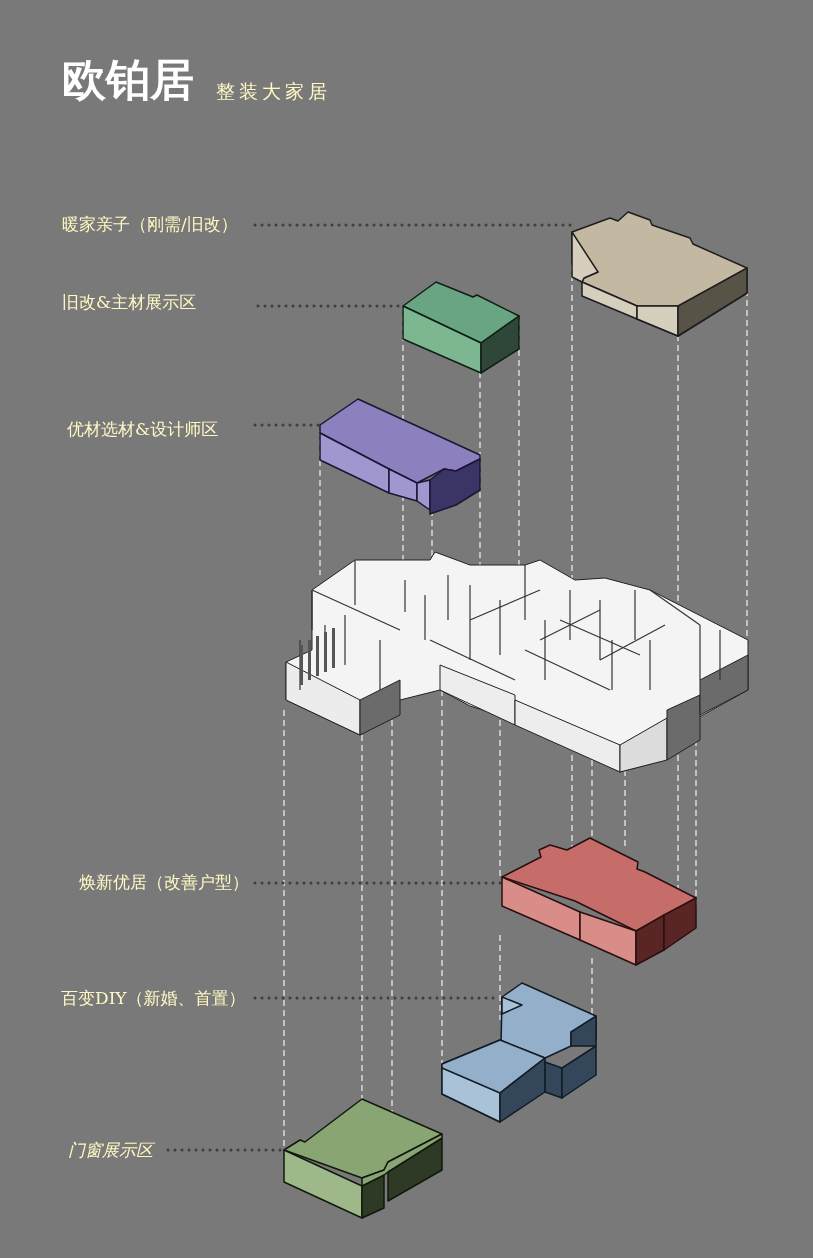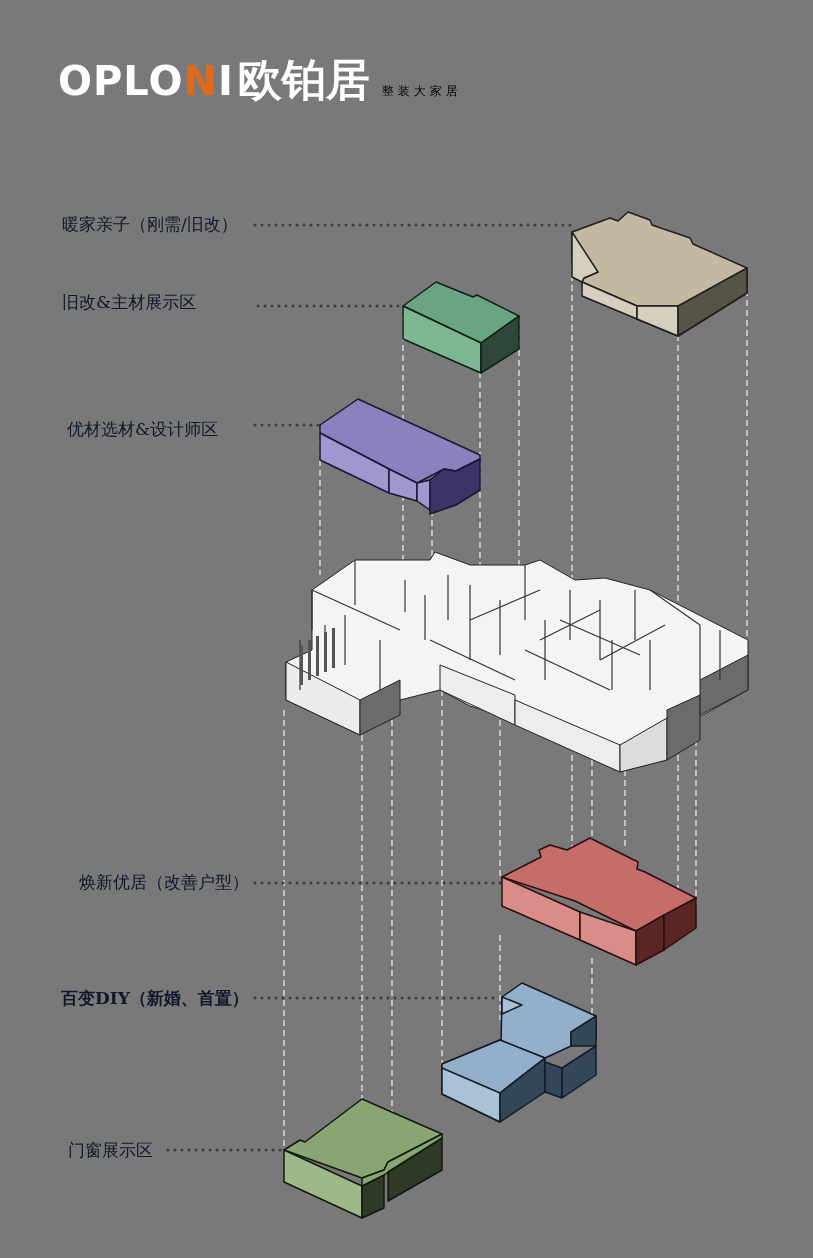--- a/index.html
+++ b/index.html
@@ -1,39 +1,38 @@
 <!DOCTYPE html>
 <html><head>
 <meta charset="utf-8">
 <style>
   html,body{margin:0;padding:0;}
   body{width:813px;height:1258px;background:#7a7979;position:relative;overflow:hidden;font-family:"DejaVu Serif","Liberation Serif",serif;}
   .logo{position:absolute;left:58px;top:52px;height:52px;display:flex;align-items:flex-end;}
   .logo-en{font-family:"DejaVu Sans","Liberation Sans",sans-serif;font-weight:bold;font-size:40px;color:#fff;letter-spacing:1px;line-height:46px;}
   .logo-en .accent{color:#e06a1c;}
   .logo-cn{font-family:"DejaVu Sans","Liberation Sans",sans-serif;font-weight:bold;font-size:44px;color:#fff;line-height:48px;margin-left:4px;}
-  .logo-tag{font-size:12px;color:#000000;letter-spacing:4px;margin-left:12px;line-height:26px;}
-  .label{position:absolute;font-size:17px;color:#0f172a;white-space:nowrap;line-height:22px;}
+  .logo-tag{font-size:19px;color:#fef9c3;letter-spacing:4px;margin-left:22px;line-height:26px;}
+  .label{position:absolute;font-size:17px;color:#fef9c3;white-space:nowrap;line-height:22px;}
   svg.scene{position:absolute;left:0;top:0;}
 </style>
 </head>
 <body>
 
 <div class="logo">
-  <span class="logo-en"><span>OPLO</span><span class="accent">N</span><span>I</span></span>
   <span class="logo-cn">欧铂居</span>
   <span class="logo-tag">整装大家居</span>
 </div>
 
 <div class="label" style="left:62px;top:213px;">暖家亲子（刚需/旧改）</div>
 <div class="label" style="left:62px;top:291px;">旧改&amp;主材展示区</div>
 <div class="label" style="left:67px;top:418px;">优材选材&amp;设计师区</div>
 <div class="label" style="left:59px;top:871px;margin-left:20px;">焕新优居（改善户型）</div>
-<div class="label" style="left:61px;top:987px;font-weight:bold;">百变DIY（新婚、首置）</div>
-<div class="label" style="left:68px;top:1139px;">门窗展示区</div>
+<div class="label" style="left:61px;top:987px;">百变DIY（新婚、首置）</div>
+<div class="label" style="left:68px;top:1139px;font-style:italic;">门窗展示区</div>
 
 <svg class="scene" width="813" height="1258" viewBox="0 0 813 1258">
 
   <g stroke="#f2f2f2" stroke-width="1.2" stroke-dasharray="6,4" fill="none">
     <line x1="572" y1="235" x2="572" y2="880"></line>
     <line x1="678" y1="335" x2="678" y2="900"></line>
     <line x1="747" y1="290" x2="747" y2="640"></line>
     <line x1="403" y1="305" x2="403" y2="580"></line>
     <line x1="480" y1="372" x2="480" y2="590"></line>
     <line x1="519" y1="320" x2="519" y2="730"></line>

